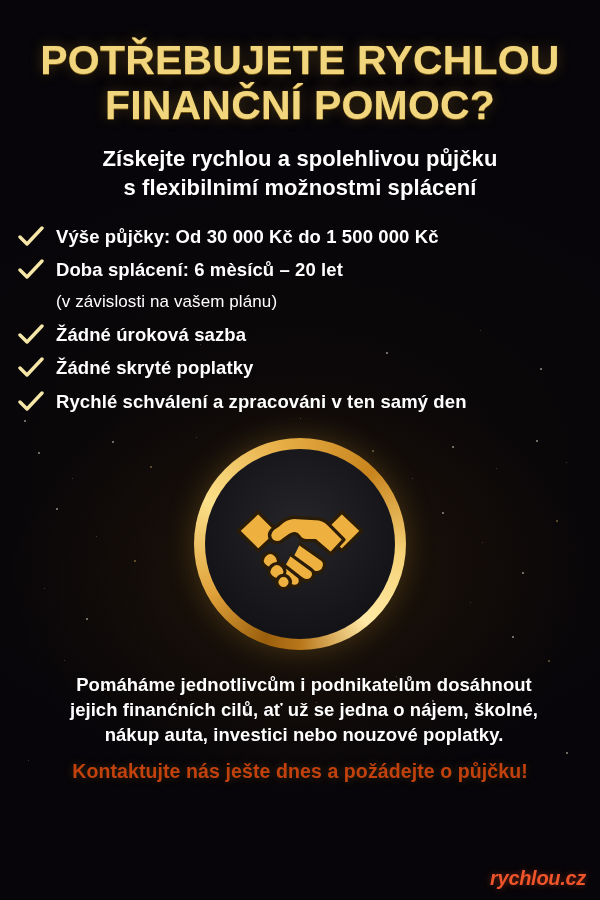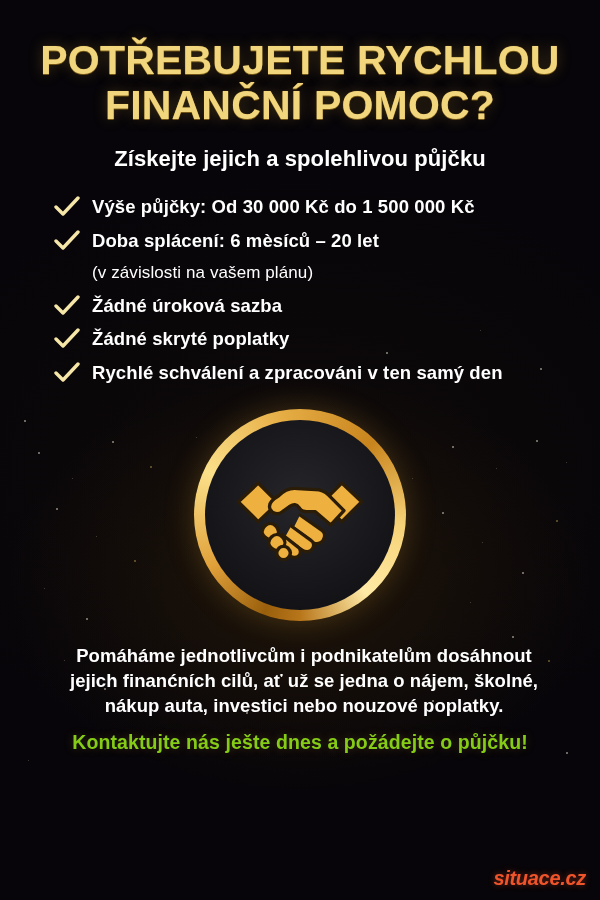--- a/index.html
+++ b/index.html
@@ -75,21 +75,21 @@
     font-weight: bold;
     line-height: 1.33;
     letter-spacing: 0.1px;
   }
   .subtitle span { display: block; }
 
   
   .benefits {
     list-style: none;
     margin: 22px 0 0 0;
-    padding: 0 26px 0 92px;
+    padding: 0 26px 0 56px;
   }
   .benefit {
     position: relative;
     margin-bottom: 10px;
     color: #ffffff;
     font-size: 18.5px;
     font-weight: bold;
     line-height: 1.28;
     letter-spacing: 0.1px;
   }
@@ -158,21 +158,21 @@
     font-size: 18.5px;
     font-weight: bold;
     line-height: 1.36;
     letter-spacing: 0.05px;
   }
   .footer-copy span { display: block; }
 
   .cta {
     margin: 13px 0 0 0;
     text-align: center;
-    color: #84cc16;
+    color: #c2410c;
     font-size: 19.5px;
     font-weight: bold;
     letter-spacing: 0.1px;
     text-shadow: 0 0 10px rgba(180,140,50,0.30);
   }
 
   
   .contact-row {
     margin-top: 14px;
     display: flex;
@@ -257,21 +257,22 @@
   </div>
 
   <div class="content">
 
     <h1 class="headline">
       <span>POTŘEBUJETE RYCHLOU</span>
       <span class="l2">FINANČNÍ POMOC?</span>
     </h1>
 
     <p class="subtitle">
-      <span>Získejte jejich a spolehlivou půjčku</span>
+      <span>Získejte rychlou a spolehlivou půjčku</span>
+      <span>s flexibilnimí možnostmi splácení</span>
     </p>
 
     <ul class="benefits">
       <li class="benefit">
         <svg class="check-icon" viewBox="0 0 26 22">
           <path d="M2 11 L9 18 L24 2" fill="none" stroke="#f6e7a8" stroke-width="3.4" stroke-linecap="round" stroke-linejoin="round"></path>
         </svg>
         <span>Výše půjčky: Od 30 000 Kč do 1 500 000 Kč</span>
       </li>
       <li class="benefit">
@@ -325,15 +326,15 @@
       <span>Pomáháme jednotlivcům i podnikatelům dosáhnout</span>
       <span>jejich finanćních cilů, ať už se jedna o nájem, školné,</span>
       <span>nákup auta, investici nebo nouzové poplatky.</span>
     </p>
 
     <p class="cta">Kontaktujte nás ješte dnes a požádejte o půjčku!</p>
 
 
   </div>
 
-  <div class="watermark">situace.cz</div>
+  <div class="watermark">rychlou.cz</div>
 
 </div>
 
 </body></html>

